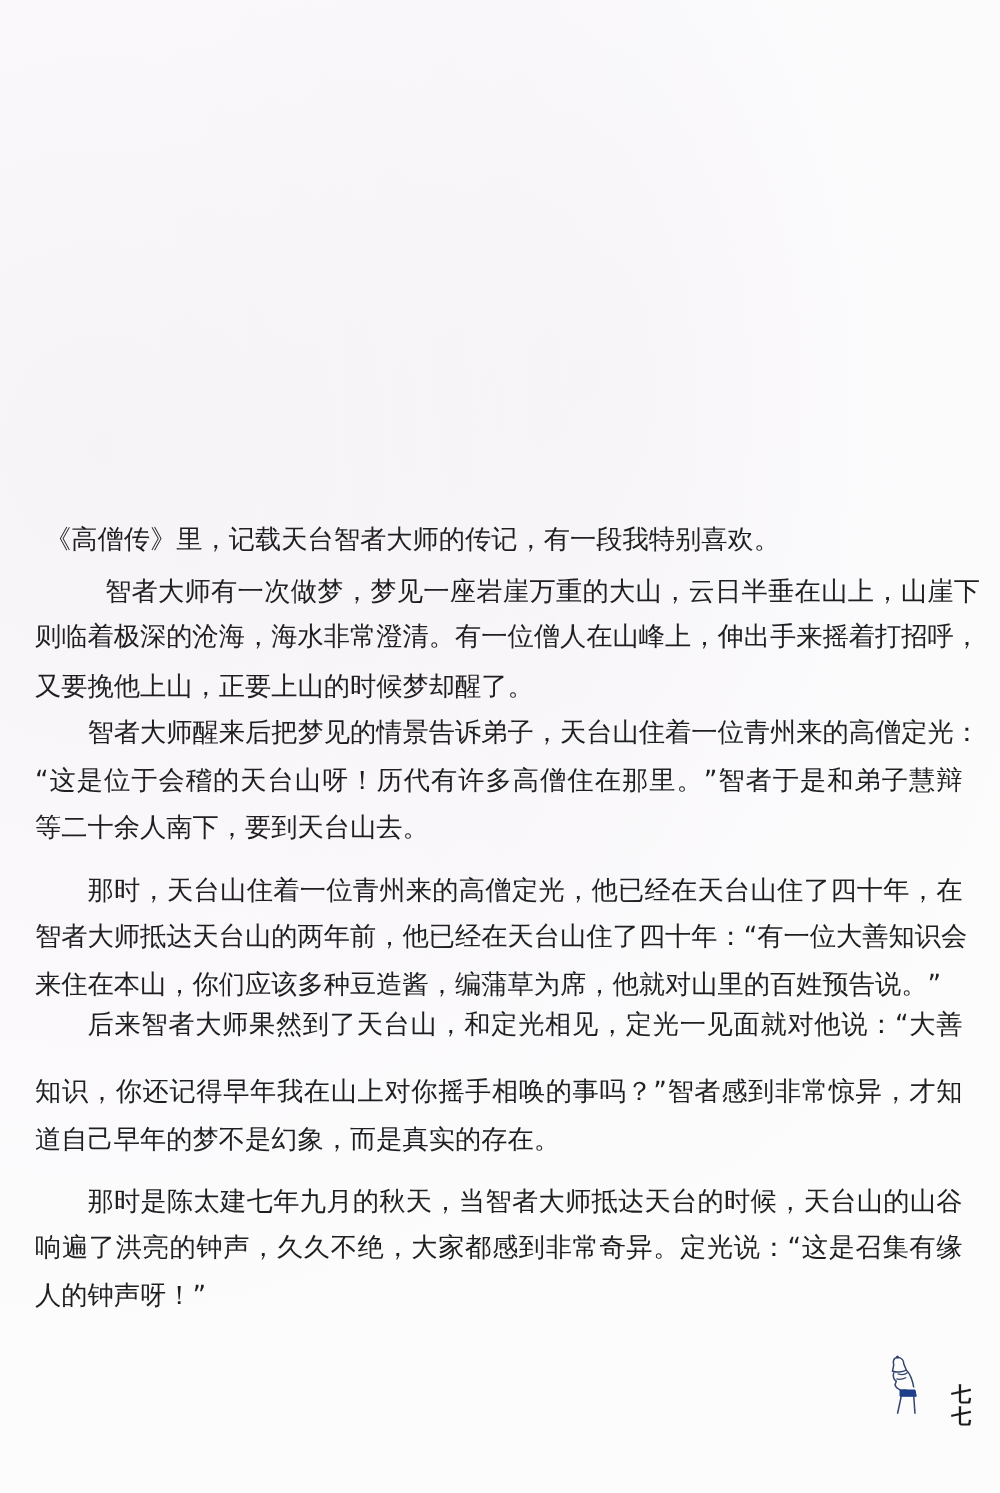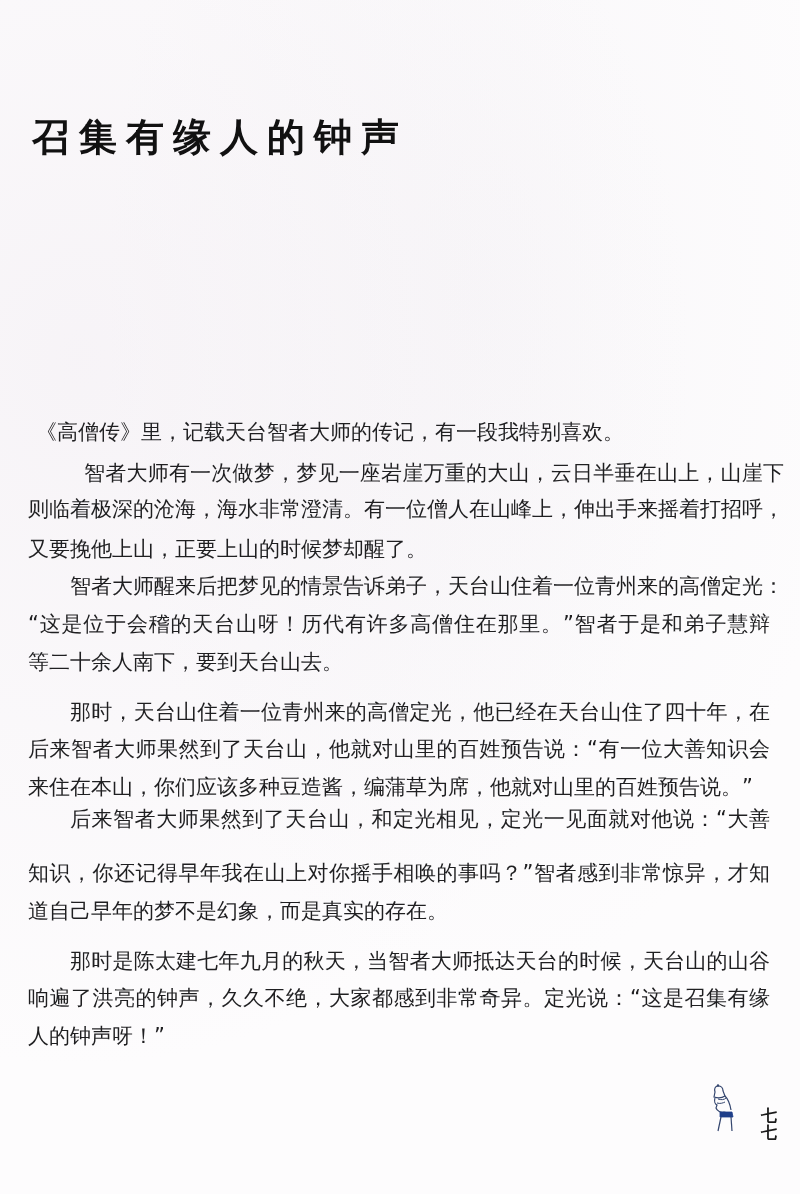--- a/index.html
+++ b/index.html
@@ -81,21 +81,20 @@
       color: #1a1a1a;
       text-align: center;
     }
     .page-number span { display: block; }
   </style>
 </head>
 <body>
 
 <div class="page">
 
-  <h1 class="chapter-title">召集有缘人的钟声</h1>
 
   <div class="body-text">
 
     <div>
       <div class="line indent last" style="top:0px; left:8px;font-family:Liberation Mono, monospace;">《高僧传》里，记载天台智者大师的传记，有一段我特别喜欢。</div>
     </div>
 
     <div>
       <div class="line indent" style="top:39px;margin-left:14px;">智者大师有一次做梦，梦见一座岩崖万重的大山，云日半垂在山上，山崖下</div>
       <div class="line" style="top:75px;">则临着极深的沧海，海水非常澄清。有一位僧人在山峰上，伸出手来摇着打招呼，</div>
@@ -103,21 +102,21 @@
     </div>
 
     <div>
       <div class="line indent" style="top:152px;">智者大师醒来后把梦见的情景告诉弟子，天台山住着一位青州来的高僧定光：</div>
       <div class="line" style="top:190px;">“这是位于会稽的天台山呀！历代有许多高僧住在那里。”智者于是和弟子慧辩</div>
       <div class="line last" style="top:228px;">等二十余人南下，要到天台山去。</div>
     </div>
 
     <div>
       <div class="line indent" style="top:278px;">那时，天台山住着一位青州来的高僧定光，他已经在天台山住了四十年，在</div>
-      <div class="line" style="top:315px;">后来智者大师果然到了天台山，他就对山里的百姓预告说：“有一位大善知识会</div>
+      <div class="line" style="top:315px;">智者大师抵达天台山的两年前，他已经在天台山住了四十年：“有一位大善知识会</div>
       <div class="line last" style="top:353px;">来住在本山，你们应该多种豆造酱，编蒲草为席，他就对山里的百姓预告说。”</div>
     </div>
 
     <div>
       <div class="line indent" style="top:385px;">后来智者大师果然到了天台山，和定光相见，定光一见面就对他说：“大善</div>
       <div class="line" style="top:439px;">知识，你还记得早年我在山上对你摇手相唤的事吗？”智者感到非常惊异，才知</div>
       <div class="line last" style="top:477px;">道自己早年的梦不是幻象，而是真实的存在。</div>
     </div>
 
     <div>

